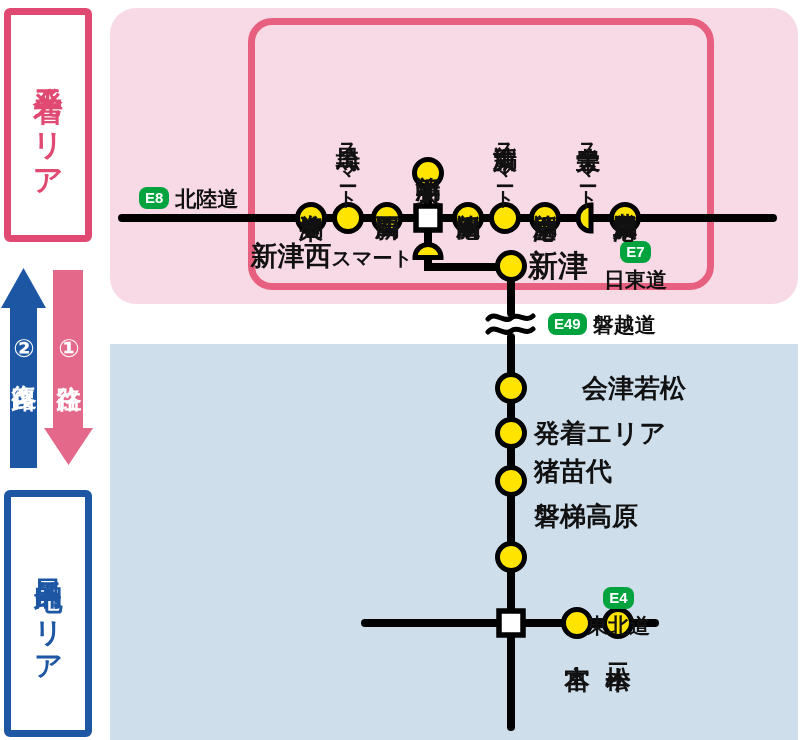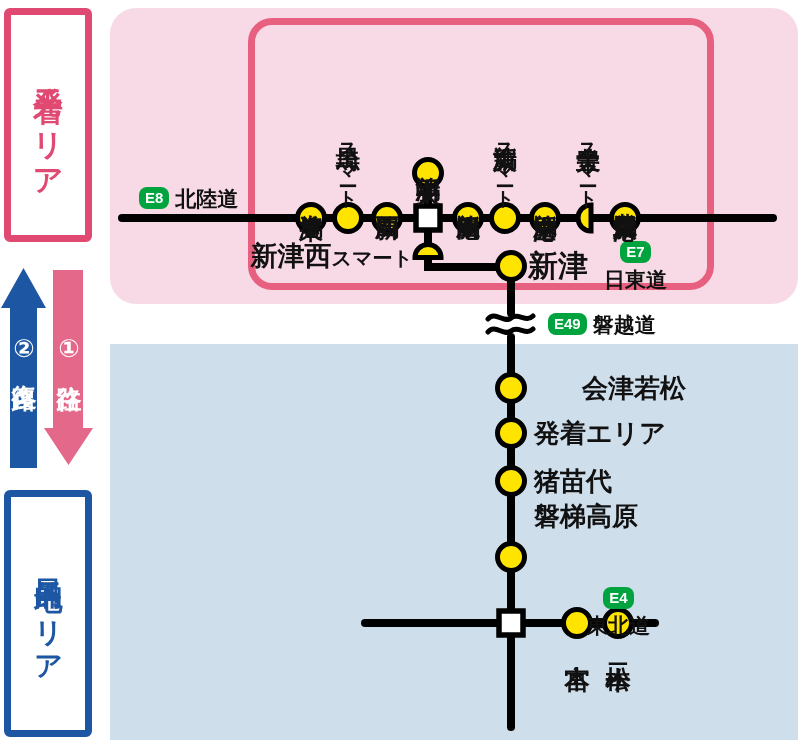--- a/index.html
+++ b/index.html
@@ -133,19 +133,19 @@
   <div class="vlabel" style="left:468px; bottom:541px;">新潟亀田</div>
   <div class="vlabel" style="left:505px; bottom:541px;"><span>新潟東</span><span class="sm">スマート</span></div>
   <div class="vlabel" style="left:545px; bottom:541px;">新潟空港</div>
   <div class="vlabel" style="left:588px; bottom:541px;"><span>豊栄</span><span class="sm">スマート</span></div>
   <div class="vlabel" style="left:625px; bottom:541px;">豊栄新潟東港</div>
 
   <div class="hlabel niitsu-nishi"><span>新津西</span><span class="sm">スマート</span></div>
   <div class="hlabel niitsu">新津</div>
   <div class="hlabel" style="left:534px; top:388px;margin-left:48px;">会津若松</div>
   <div class="hlabel" style="left:534px; top:433px;">発着エリア</div>
-  <div class="hlabel" style="left:534px; top:481px;">猪苗代</div>
+  <div class="hlabel" style="left:534px; top:471px;">猪苗代</div>
   <div class="hlabel" style="left:534px; top:516px;">磐梯高原</div>
 
   <div class="vlabel" style="left:577px; top:645px; font-size:25px;">本宮</div>
   <div class="vlabel" style="left:618px; top:645px; font-size:25px;">二本松</div>
 
 </div>
 
 </body></html>

